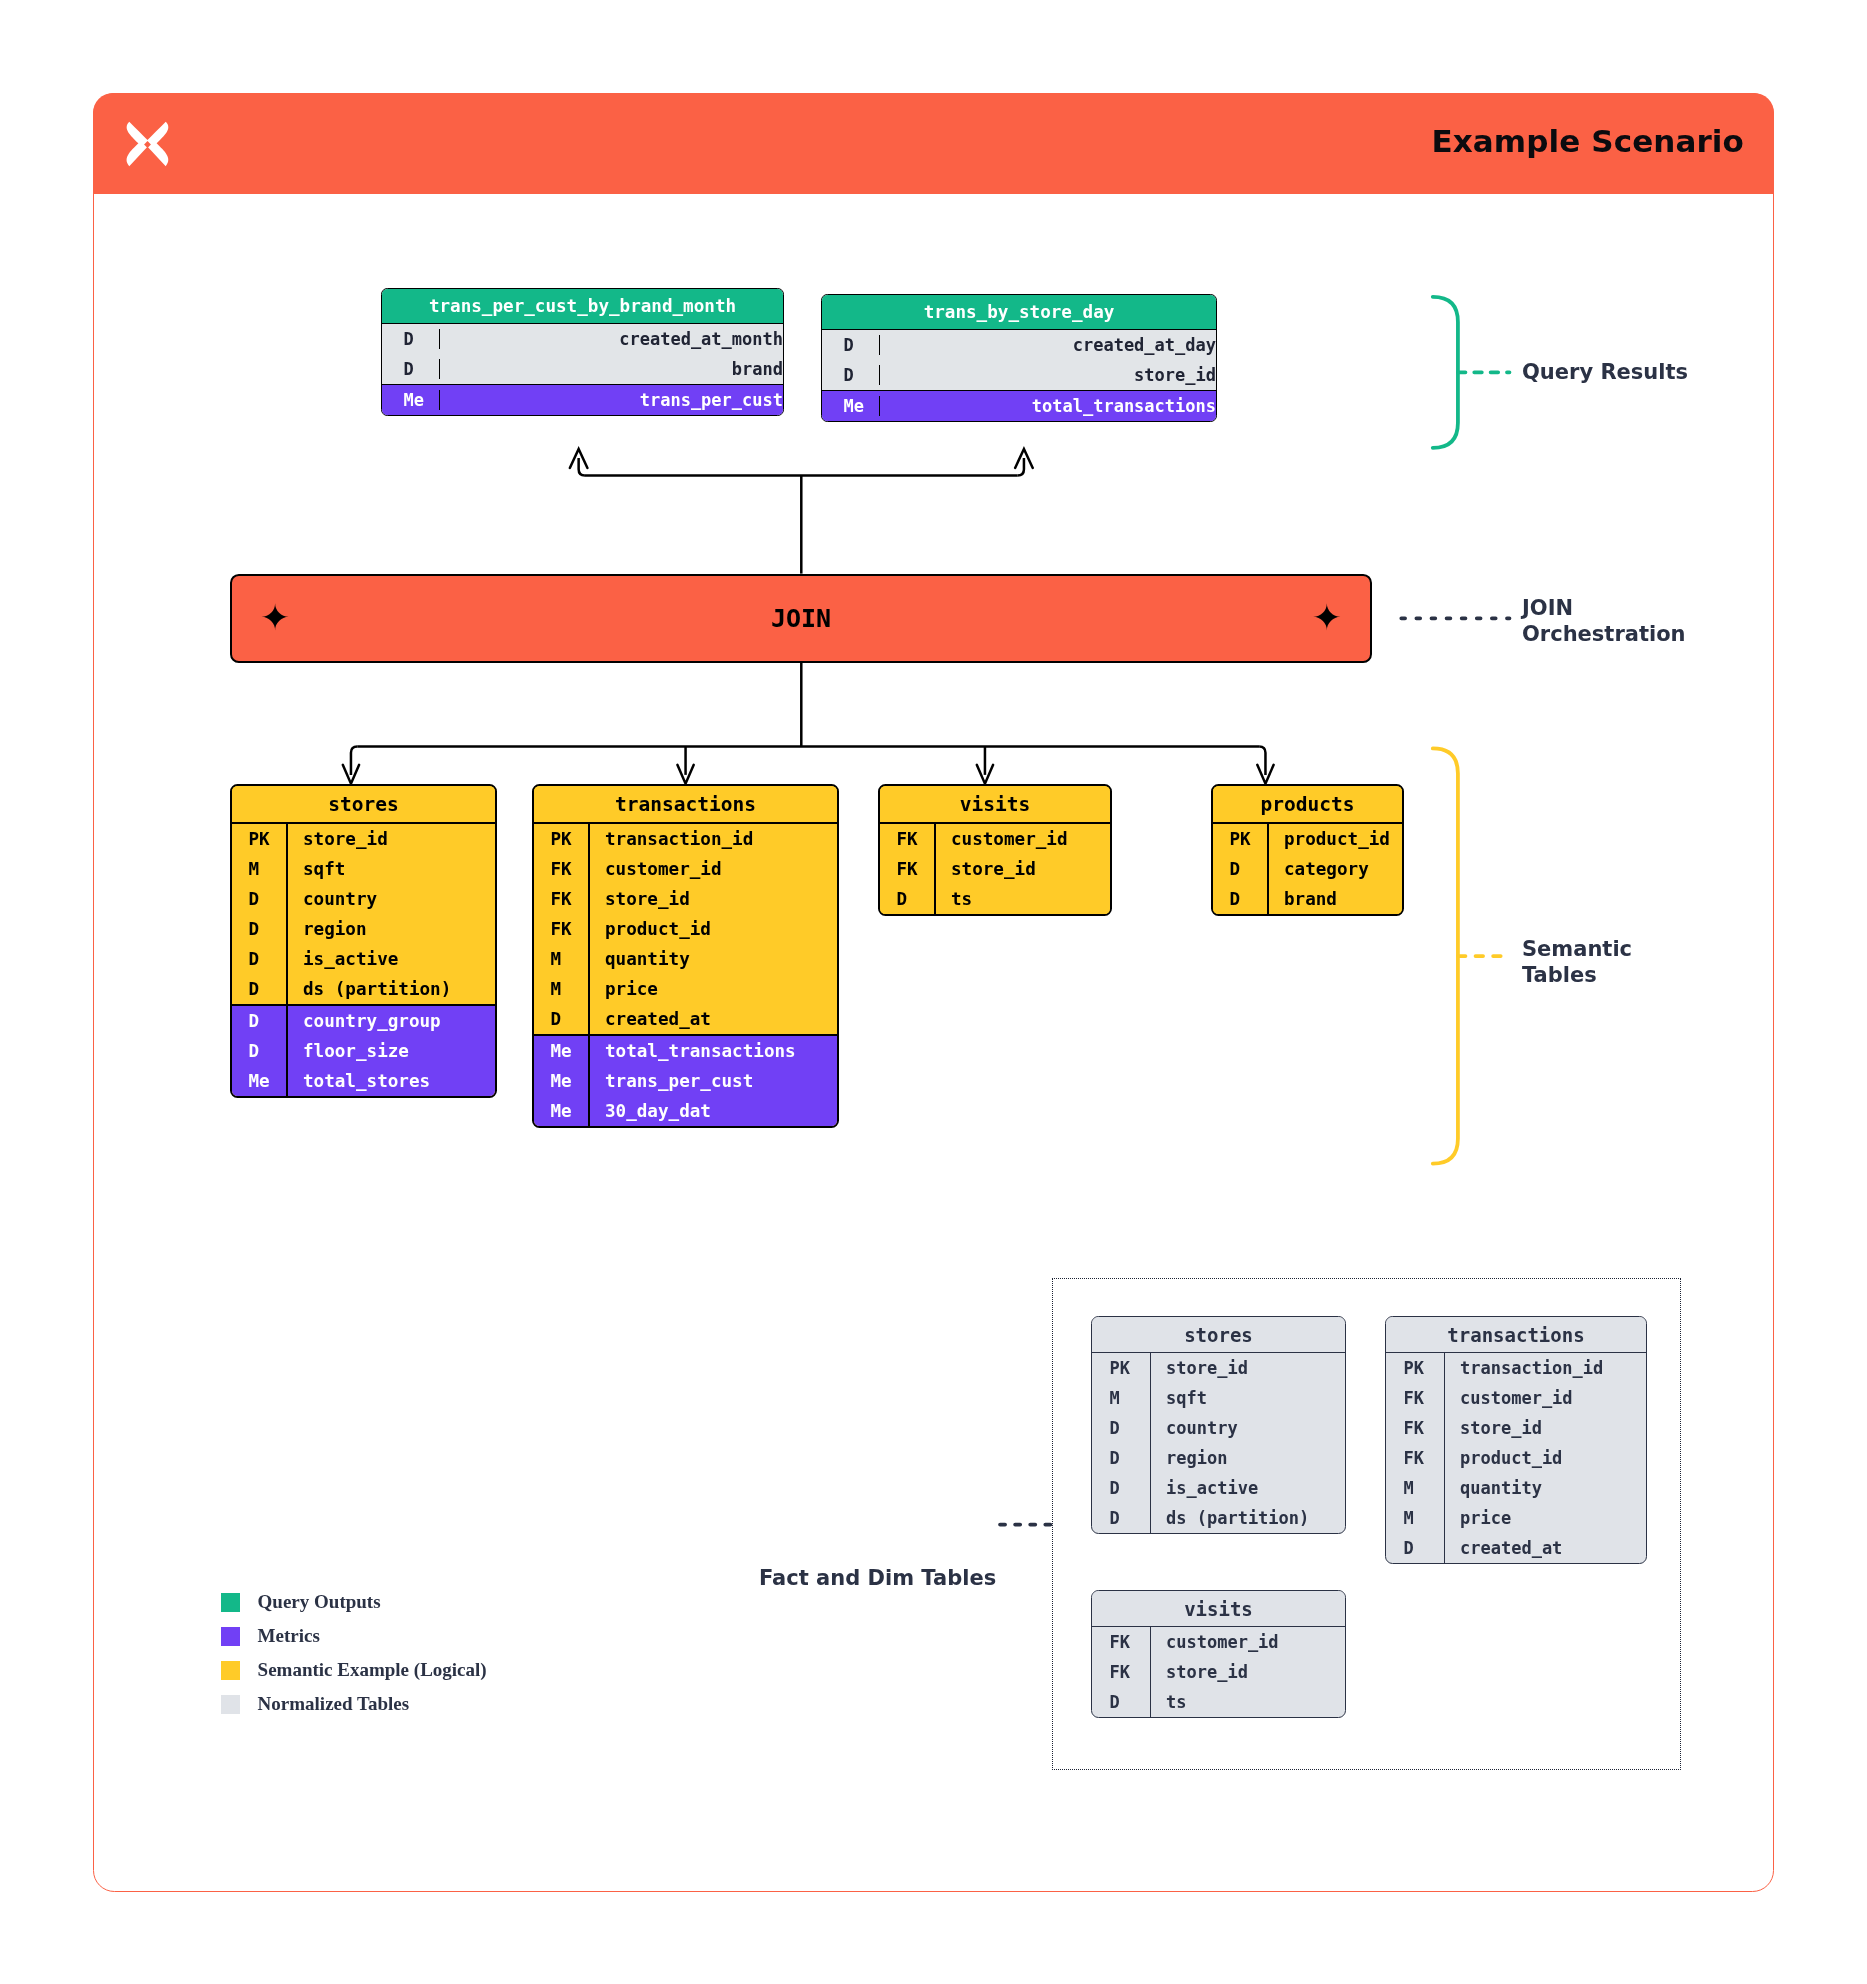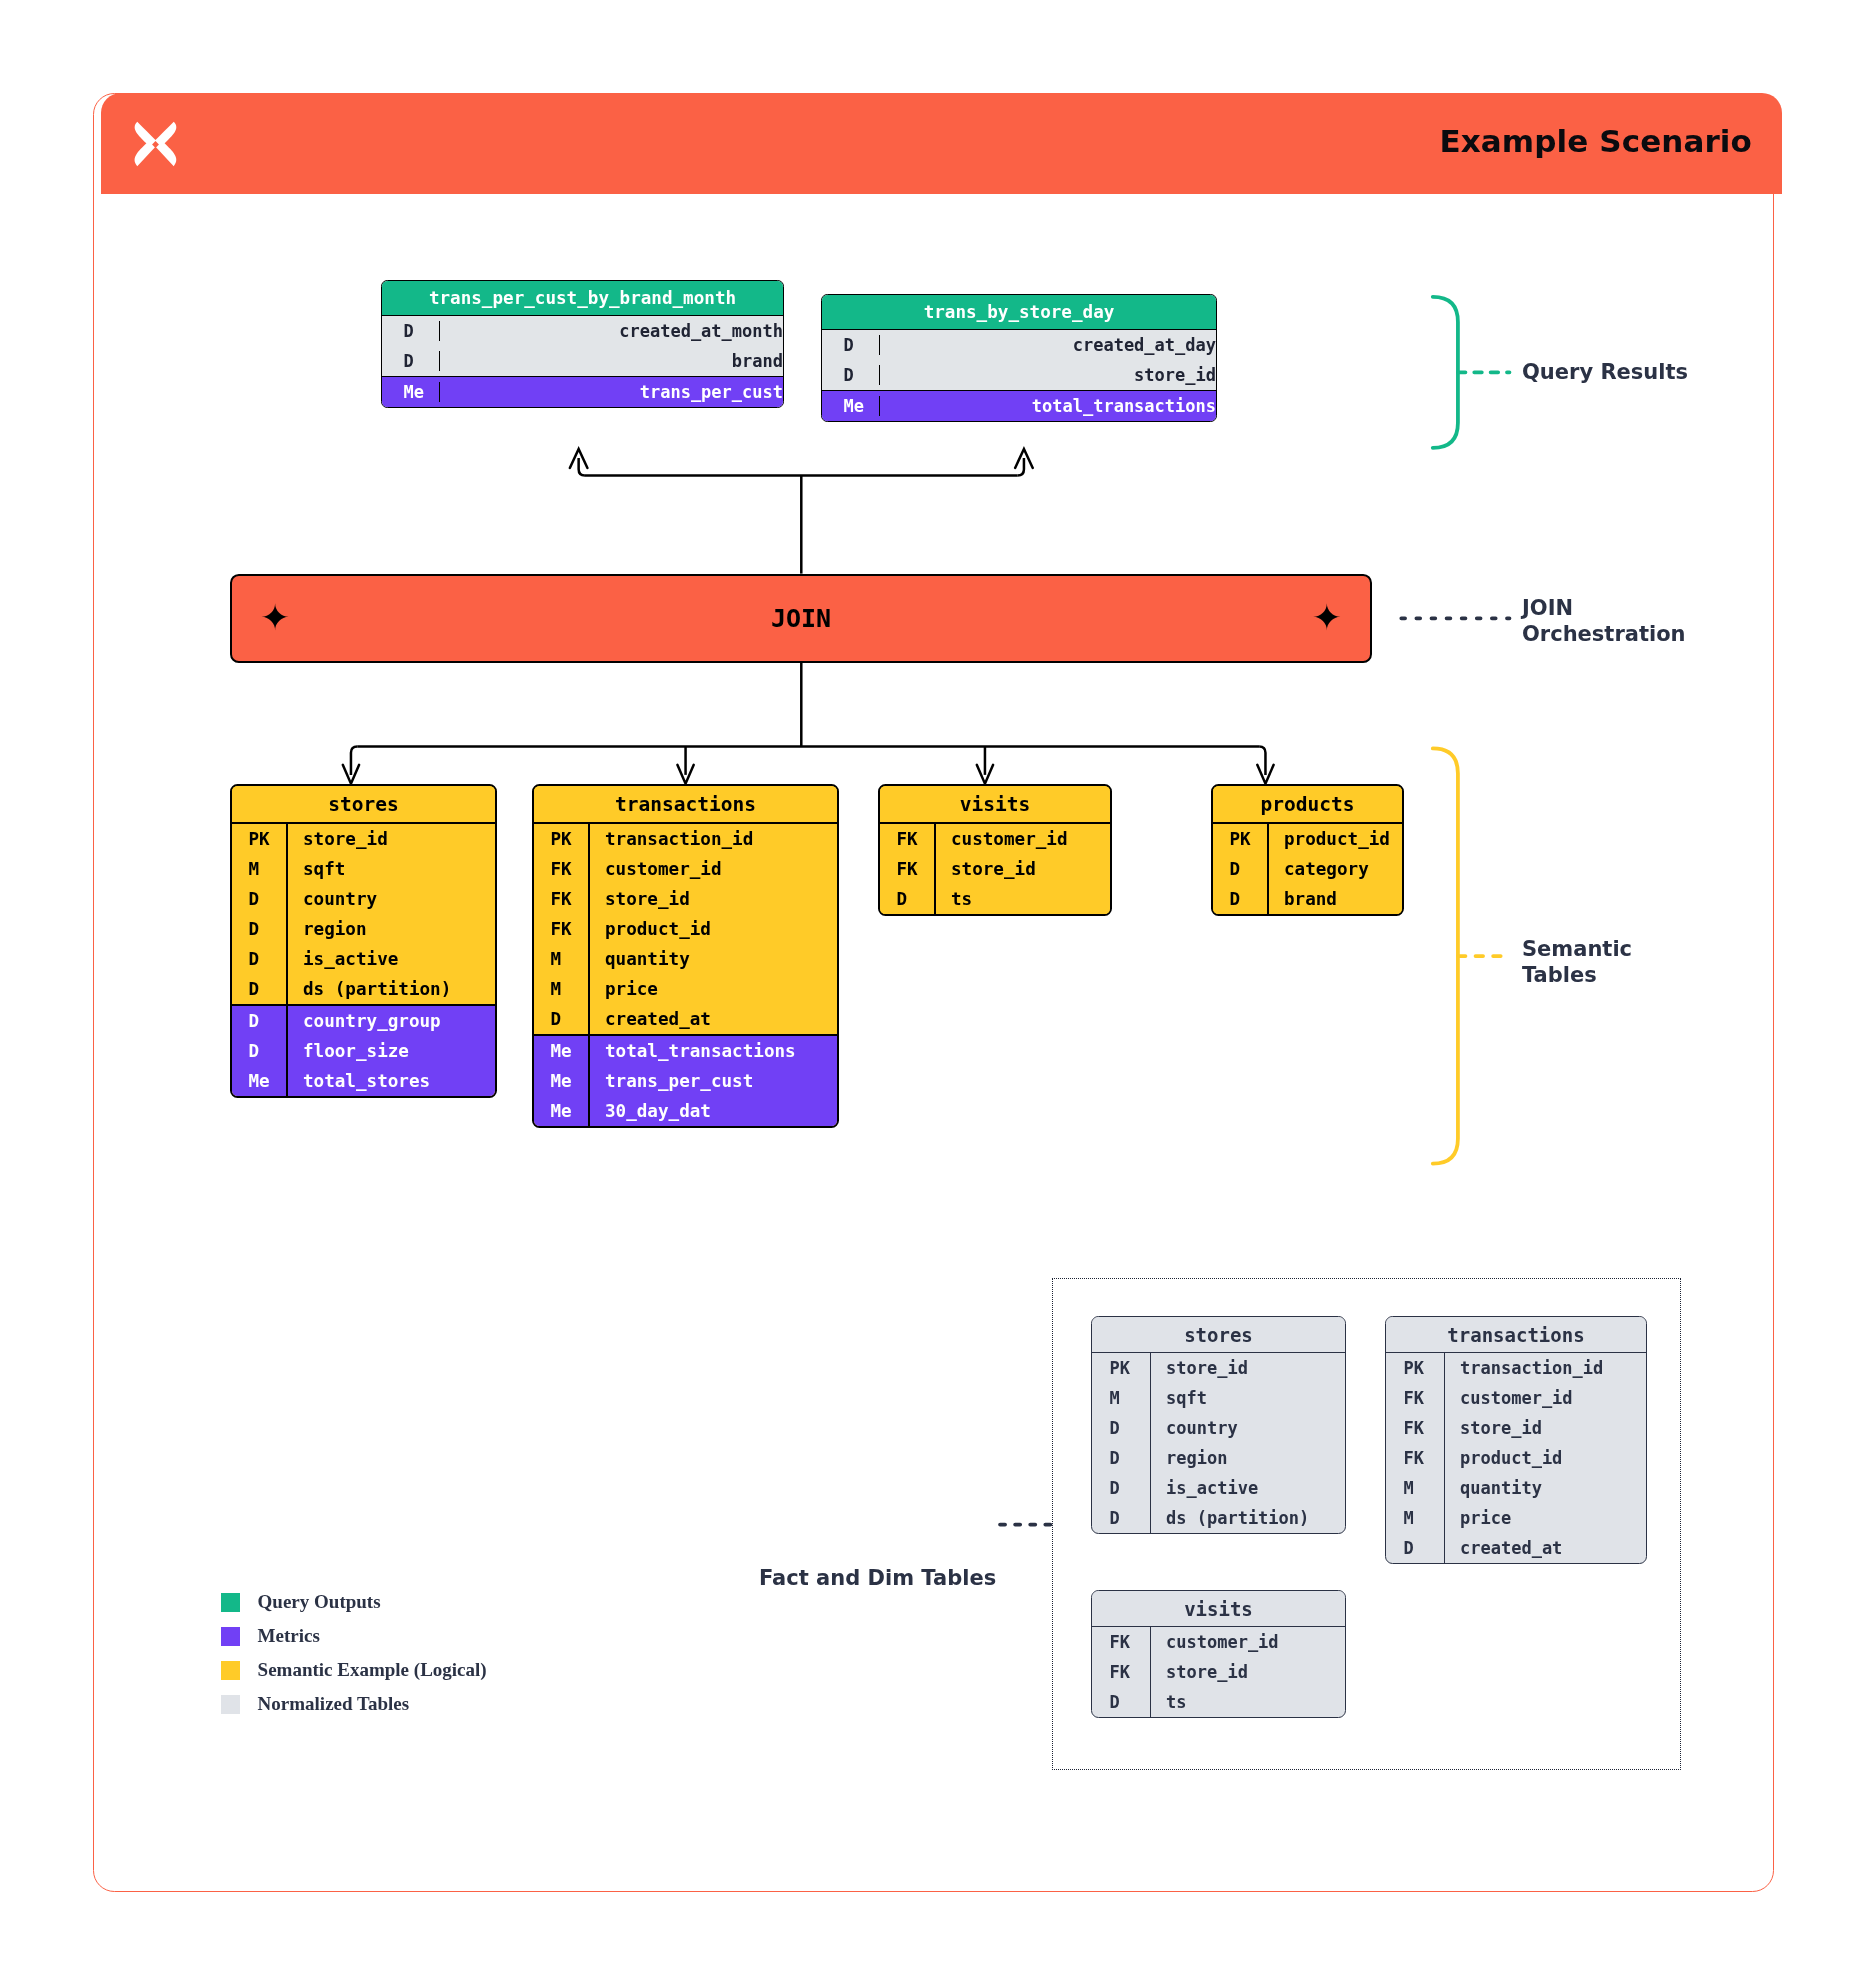--- a/index.html
+++ b/index.html
@@ -5,21 +5,21 @@
   html,body{margin:0;padding:0;background:#ffffff;}
   body{
     width:1868px;height:1985px;position:relative;overflow:hidden;
     font-family:"DejaVu Sans", sans-serif;
   }
   .frame{
     position:absolute;left:93px;top:93px;width:1681px;height:1799px;
     border:1.9px solid #FB6145;border-radius:21.4px;background:#fff;box-sizing:border-box;
   }
   .titlebar{
-    position:absolute;left:101px;top:93px;width:1681px;height:101px;
+    position:absolute;left:93px;top:93px;width:1681px;height:101px;
     background:#FB6145;border-radius:20px 20px 0 0;box-sizing:border-box;
   }
   .logo{position:absolute;left:26.4px;top:22.6px;width:57px;height:57px;}
   .title{
     position:absolute;right:30px;top:30px;color:#0B0B0F;
     font-size:31px;font-weight:bold;font-family:"DejaVu Sans", sans-serif;letter-spacing:0.1px;
   }
 
   
   .tbl{position:absolute;box-sizing:border-box;}
@@ -137,21 +137,21 @@
   <path d="M2318 592 L2400 592" stroke="#13B889" stroke-width="6" stroke-dasharray="12 14" fill="none" stroke-linecap="round"></path>
 
   <path d="M2228 983 L2400 983" stroke="#2B3245" stroke-width="6" stroke-dasharray="6 18" fill="none" stroke-linecap="round"></path>
 
   <path d="M2278 1190 Q2318 1190 2318 1230 L2318 1810 Q2318 1850 2278 1850" fill="none" stroke="#FFCB28" stroke-width="6" stroke-linecap="round"></path>
   <path d="M2318 1520 L2400 1520" stroke="#FFCB28" stroke-width="6" stroke-dasharray="12 16" fill="none" stroke-linecap="round"></path>
 
   <path d="M1590 2424 L1672 2424" stroke="#2B3245" stroke-width="6" stroke-dasharray="8 16" fill="none" stroke-linecap="round"></path>
 </svg>
 
-<div class="tbl qr" style="left:381px;top:280px;width:403px;">
+<div class="tbl qr" style="left:381px;top:288px;width:403px;">
   <div class="hdr">trans_per_cust_by_brand_month</div>
   <div class="rows">
     <div class="row dimrow">
       <span class="k kdiv">D</span>
       <span class="v">created_at_month</span>
     </div>
     <div class="row dimrow">
       <span class="k kdiv">D</span>
       <span class="v">brand</span>
     </div>

